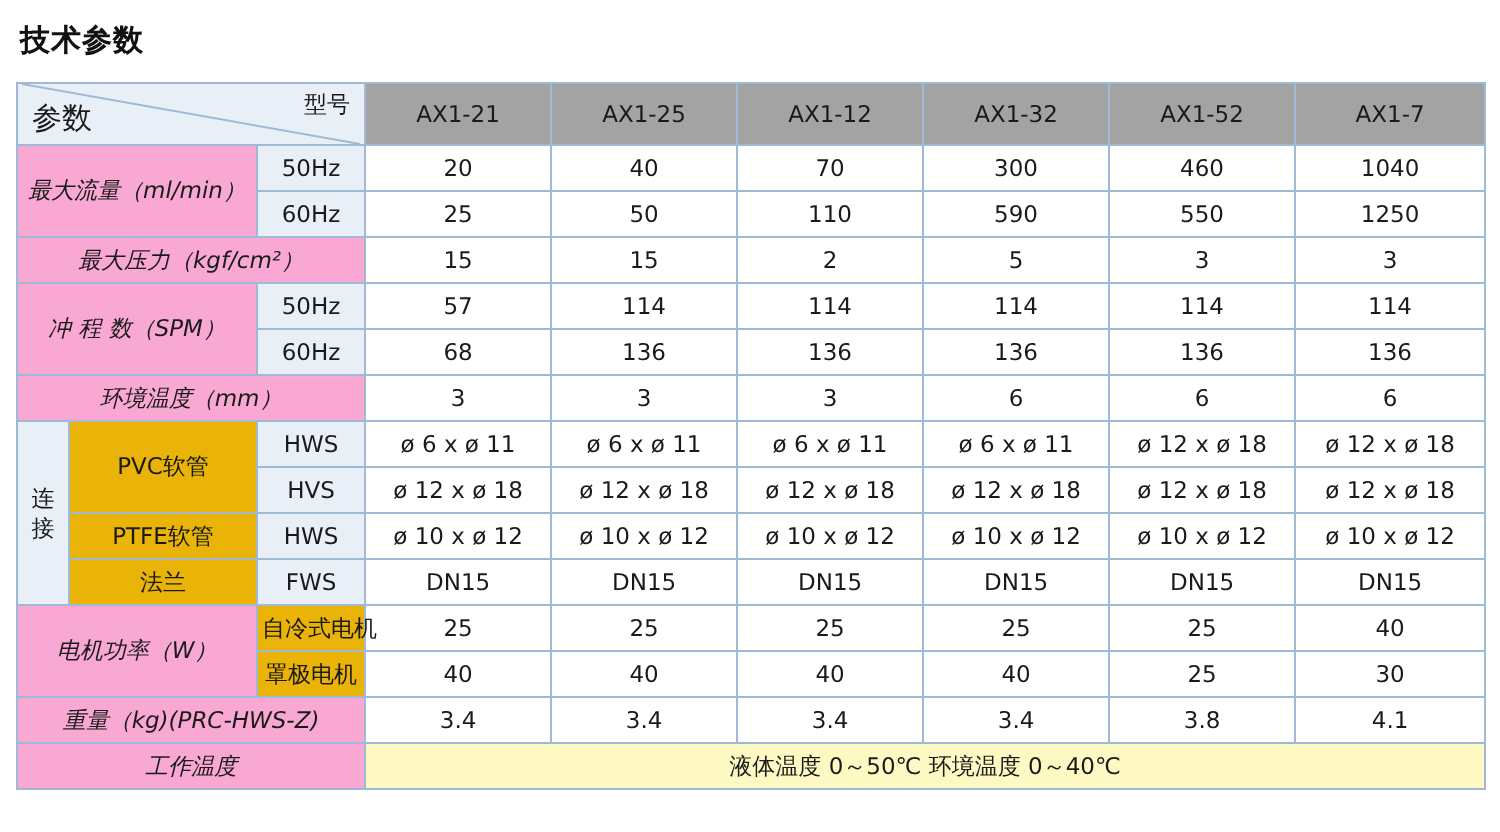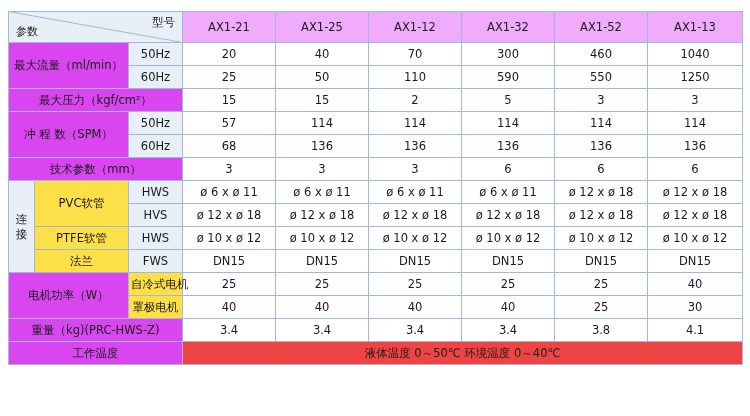--- a/index.html
+++ b/index.html
@@ -40,22 +40,23 @@
     font-size: 11.5px;
     font-weight: normal;
     text-align: center;
     vertical-align: middle;
     padding: 0 2px;
     height: 23px;
     color: #1a1a1a;
     box-sizing: border-box;
   }
   .lbl {
-    background: #d946ef;
+    background: #f9a8d4;
     white-space: nowrap;
+    font-style: italic;
   }
   .val {
     background: #ffffff;
   }
   .hdrcell {
     background: #e8eff7;
     position: relative;
     padding: 0;
     height: 30px;
   }
@@ -68,57 +69,58 @@
   .diag .lineA {
     position: absolute;
     top: 3px;
     right: 5px;
     font-size: 11.5px;
   }
   .diag .lineB {
     position: absolute;
     bottom: 3px;
     left: 5px;
-    font-size: 11px;
+    font-size: 15px;
   }
   .diag svg {
     position: absolute;
     inset: 0;
     width: 100%;
     height: 100%;
   }
   .modelcell {
-    background: #f0abfc;
+    background: #a3a3a3;
     font-size: 12px;
   }
   .freq {
     background: #e8eff7;
     width: 56px;
     margin-left: 24px;
   }
   .subname {
-    background: #fde047;
+    background: #eab308;
     white-space: nowrap;
   }
   .vert {
     background: #e8eff7;
     width: 26px;
     white-space: normal;
     line-height: 1.25;
     font-size: 12px;
   }
   .footer-note {
-    background: #ef4444;
+    background: #fef9c3;
   }
 </style>
 </head>
 <body>
 
 <div class="page">
 
+  <div class="title">技术参数</div>
 
   <table class="spec">
     <colgroup>
       <col style="width:26px">
       <col style="width:94px">
       <col style="width:54px">
       <col style="width:93px">
       <col style="width:93px">
       <col style="width:93px">
       <col style="width:93px">
@@ -135,21 +137,21 @@
             </svg>
             <span class="lineA">型号</span>
             <span class="lineB">参数</span>
           </div>
         </td>
         <td class="modelcell">AX1-21</td>
         <td class="modelcell">AX1-25</td>
         <td class="modelcell">AX1-12</td>
         <td class="modelcell">AX1-32</td>
         <td class="modelcell">AX1-52</td>
-        <td class="modelcell">AX1-13</td>
+        <td class="modelcell">AX1-7</td>
       </tr>
 
       <tr>
         <td class="lbl" colspan="2" rowspan="2">最大流量（ml/min）</td>
         <td class="freq">50Hz</td>
         <td class="val">20</td>
         <td class="val">40</td>
         <td class="val">70</td>
         <td class="val">300</td>
         <td class="val">460</td>
@@ -191,21 +193,21 @@
         <td class="freq">60Hz</td>
         <td class="val">68</td>
         <td class="val">136</td>
         <td class="val">136</td>
         <td class="val">136</td>
         <td class="val">136</td>
         <td class="val">136</td>
       </tr>
 
       <tr>
-        <td class="lbl" colspan="3">技术参数（mm）</td>
+        <td class="lbl" colspan="3">环境温度（mm）</td>
         <td class="val">3</td>
         <td class="val">3</td>
         <td class="val">3</td>
         <td class="val">6</td>
         <td class="val">6</td>
         <td class="val">6</td>
       </tr>
 
       <tr>
         <td class="vert" rowspan="4">连 接</td>

